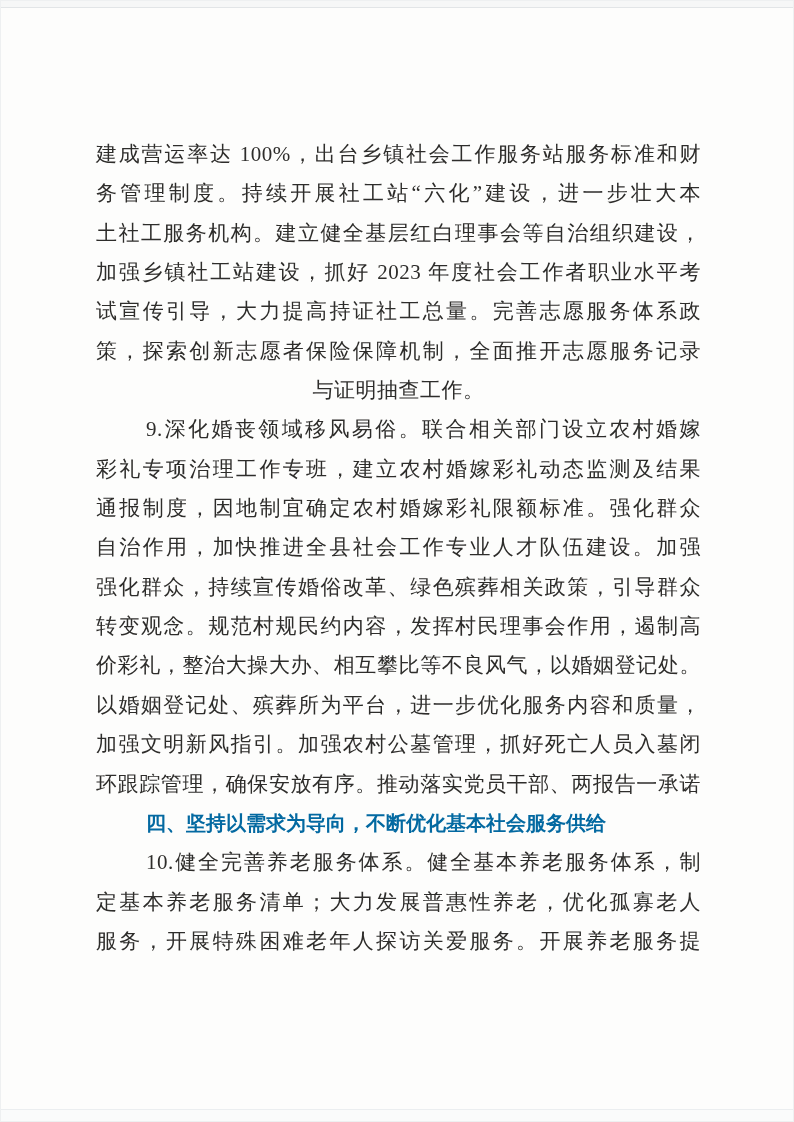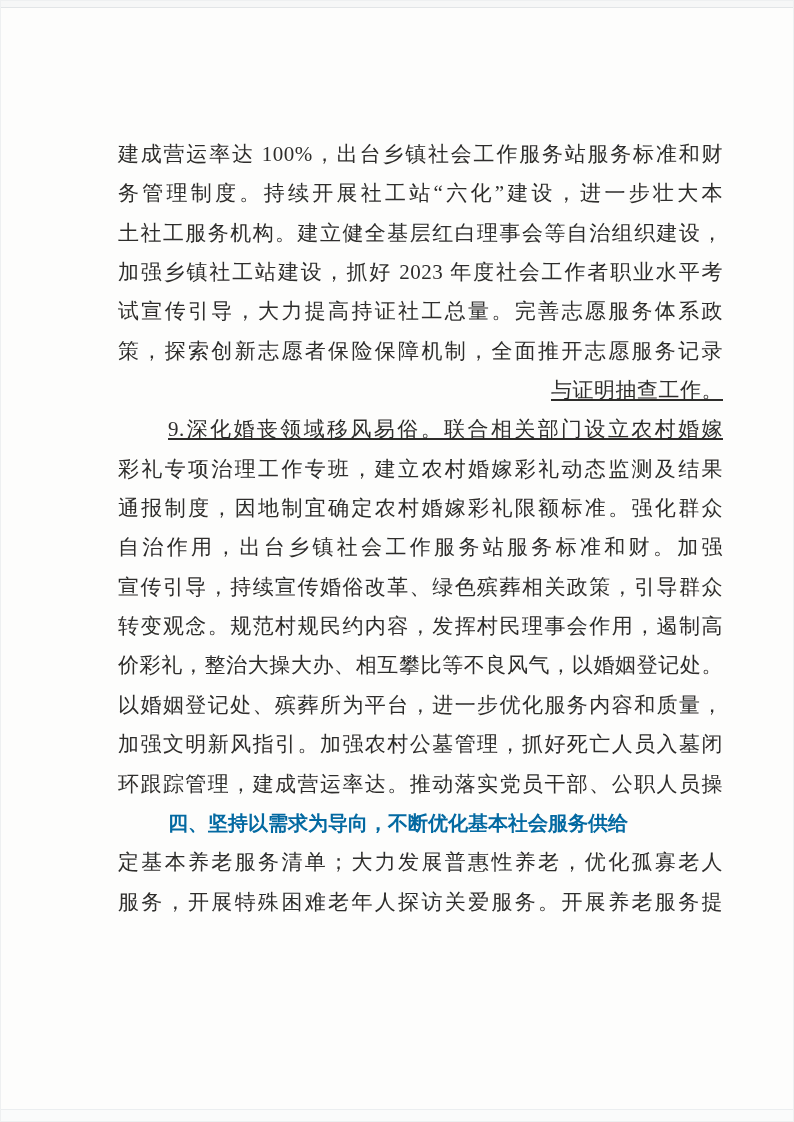--- a/index.html
+++ b/index.html
@@ -40,35 +40,32 @@
     font-size: 21px;
     letter-spacing: 0.5px;
   }
   .line {
     width: 605px;
     height: 39.35px;
     line-height: 39.35px;
     box-sizing: border-box;
     text-align: left;
     overflow: visible;
-    margin-left: 22px;
   }
   .line.fill {
     text-align: justify;
     text-align-last: justify;
   }
   .line.first {
     padding-left: 50px;
     text-align: justify;
     text-align-last: justify;
-    text-decoration: underline;
   }
   .line.end {
-    text-align: right;
-    text-decoration: underline;
+    text-align: center;
   }
   .line.heading {
     padding-left: 50px;
     font-family: Liberation Sans, sans-serif;
     font-weight: 700;
     font-size: 20px;
     color: #0369a1;
     letter-spacing: 0;
   }
 </style>
@@ -81,25 +78,26 @@
       <div class="line fill">建成营运率达 100%，出台乡镇社会工作服务站服务标准和财</div>
       <div class="line fill">务管理制度。持续开展社工站“六化”建设，进一步壮大本</div>
       <div class="line fill">土社工服务机构。建立健全基层红白理事会等自治组织建设，</div>
       <div class="line fill">加强乡镇社工站建设，抓好 2023 年度社会工作者职业水平考</div>
       <div class="line fill">试宣传引导，大力提高持证社工总量。完善志愿服务体系政</div>
       <div class="line fill">策，探索创新志愿者保险保障机制，全面推开志愿服务记录</div>
       <div class="line end">与证明抽查工作。</div>
       <div class="line first">9.深化婚丧领域移风易俗。联合相关部门设立农村婚嫁</div>
       <div class="line fill">彩礼专项治理工作专班，建立农村婚嫁彩礼动态监测及结果</div>
       <div class="line fill">通报制度，因地制宜确定农村婚嫁彩礼限额标准。强化群众</div>
-      <div class="line fill">自治作用，出台乡镇社会工作服务站服务标准和财。加强</div>
-      <div class="line fill">宣传引导，持续宣传婚俗改革、绿色殡葬相关政策，引导群众</div>
+      <div class="line fill">自治作用，加快推进全县社会工作专业人才队伍建设。加强</div>
+      <div class="line fill">强化群众，持续宣传婚俗改革、绿色殡葬相关政策，引导群众</div>
       <div class="line fill">转变观念。规范村规民约内容，发挥村民理事会作用，遏制高</div>
       <div class="line fill">价彩礼，整治大操大办、相互攀比等不良风气，以婚姻登记处。</div>
       <div class="line fill">以婚姻登记处、殡葬所为平台，进一步优化服务内容和质量，</div>
       <div class="line fill">加强文明新风指引。加强农村公墓管理，抓好死亡人员入墓闭</div>
-      <div class="line fill">环跟踪管理，建成营运率达。推动落实党员干部、公职人员操</div>
+      <div class="line fill">环跟踪管理，确保安放有序。推动落实党员干部、两报告一承诺</div>
       <div class="line heading">四、坚持以需求为导向，不断优化基本社会服务供给</div>
+      <div class="line first">10.健全完善养老服务体系。健全基本养老服务体系，制</div>
       <div class="line fill">定基本养老服务清单；大力发展普惠性养老，优化孤寡老人</div>
       <div class="line fill">服务，开展特殊困难老年人探访关爱服务。开展养老服务提</div>
     </div>
   <div class="scan-edge-bottom"></div>
 </div>
 
 </body></html>

